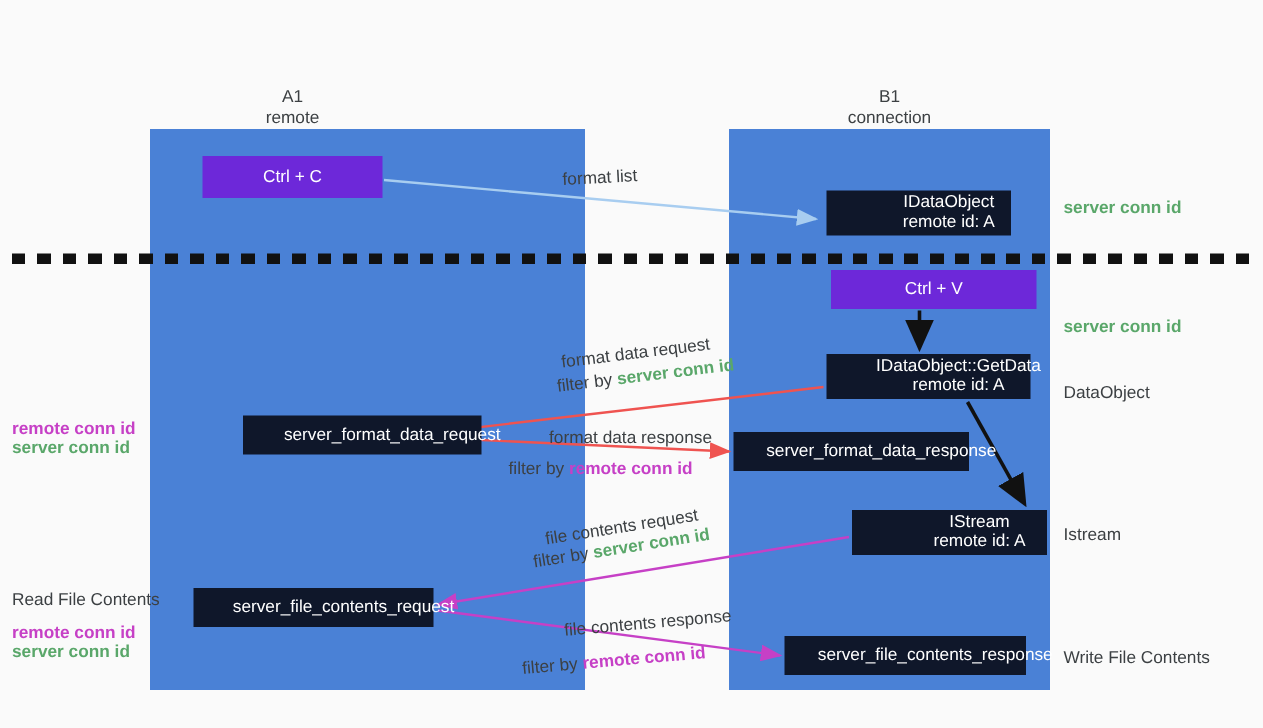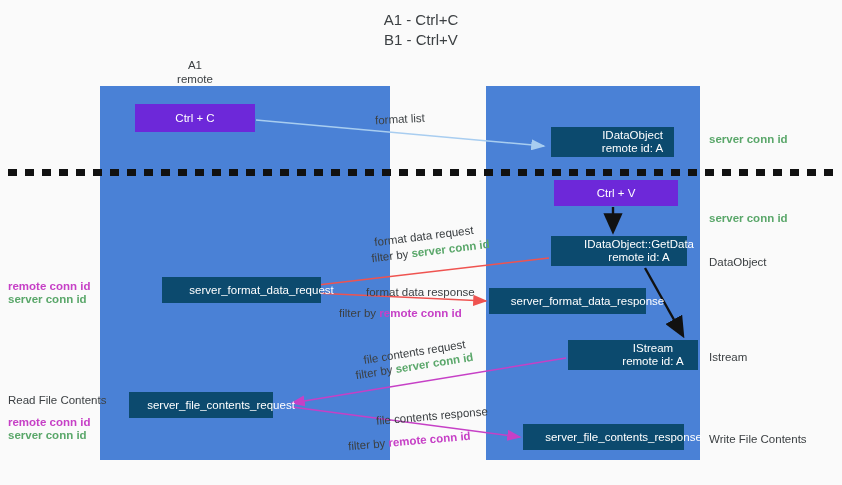--- a/index.html
+++ b/index.html
@@ -40,30 +40,30 @@
     position:absolute;
     display:flex;align-items:center;justify-content:center;
     text-align:center;
     color:#ffffff;
     font-size:11.5px;line-height:13px;
     box-sizing:border-box;
     padding:2px 4px;
     white-space:pre-line;
   }
   .node.green{background:#6d28d9;}
-  .node.orange{background:#0c4a6e;padding-left:44px;}
+  .node.orange{background:#0f172a;padding-left:44px;}
 
   #n-ctrlc{left:135px;top:104px;width:120px;height:28px;}
   #n-idataobject{left:551px;top:127px;width:123px;height:30px;}
-  #n-ctrlv{left:554px;top:180px;width:124px;height:26px;}
+  #n-ctrlv{left:554px;top:180px;width:137px;height:26px;}
   #n-getdata{left:551px;top:236px;width:136px;height:30px;}
   #n-fmt-req{left:130px;top:277px;width:159px;height:26px;margin-left:32px;}
   #n-fmt-resp{left:489px;top:288px;width:157px;height:26px;}
   #n-istream{left:568px;top:340px;width:130px;height:30px;}
-  #n-file-req{left:129px;top:392px;width:144px;height:26px;}
+  #n-file-req{left:129px;top:392px;width:160px;height:26px;}
   #n-file-resp{left:523px;top:424px;width:161px;height:26px;}
 
   
   .lbl{position:absolute;font-size:11.5px;line-height:14px;white-space:nowrap;}
   .lbl.green{color:#5aa76a;font-weight:bold;}
   .lbl.magenta{color:#c640c6;font-weight:bold;}
   .lbl.dark{color:#3c4043;}
 
   
   #r-server1{left:709px;top:132px;}
@@ -94,31 +94,31 @@
   .filterline .kw-green{color:#5aa76a;font-weight:bold;}
   .filterline .kw-magenta{color:#c640c6;font-weight:bold;}
 
   svg.edges{position:absolute;left:0;top:0;width:842px;height:485px;pointer-events:none;}
 </style>
 </head>
 <body>
 
 <div class="stage">
 
-  <div class="title">
-    <div>A1 - Ctrl+C</div>
-    <div>B1 - Ctrl+V</div>
-  </div>
 
   <div class="lane" id="lane-a1"></div>
   <div class="lane" id="lane-b1"></div>
 
   <div class="colhead" style="left:155px;top:58px;width:80px;">
     <div>A1</div>
     <div>remote</div>
+  </div>
+  <div class="colhead" style="left:553px;top:58px;width:80px;">
+    <div>B1</div>
+    <div>connection</div>
   </div>
 
   <svg class="edges" viewBox="0 0 842 485">
     <defs>
       <marker id="ah-blue" markerWidth="9" markerHeight="7" refX="8" refY="3.5" orient="auto">
         <path d="M0,0 L9,3.5 L0,7 z" fill="#a8cdf0"></path>
       </marker>
       <marker id="ah-red" markerWidth="9" markerHeight="7" refX="8" refY="3.5" orient="auto">
         <path d="M0,0 L9,3.5 L0,7 z" fill="#ef5350"></path>
       </marker>

